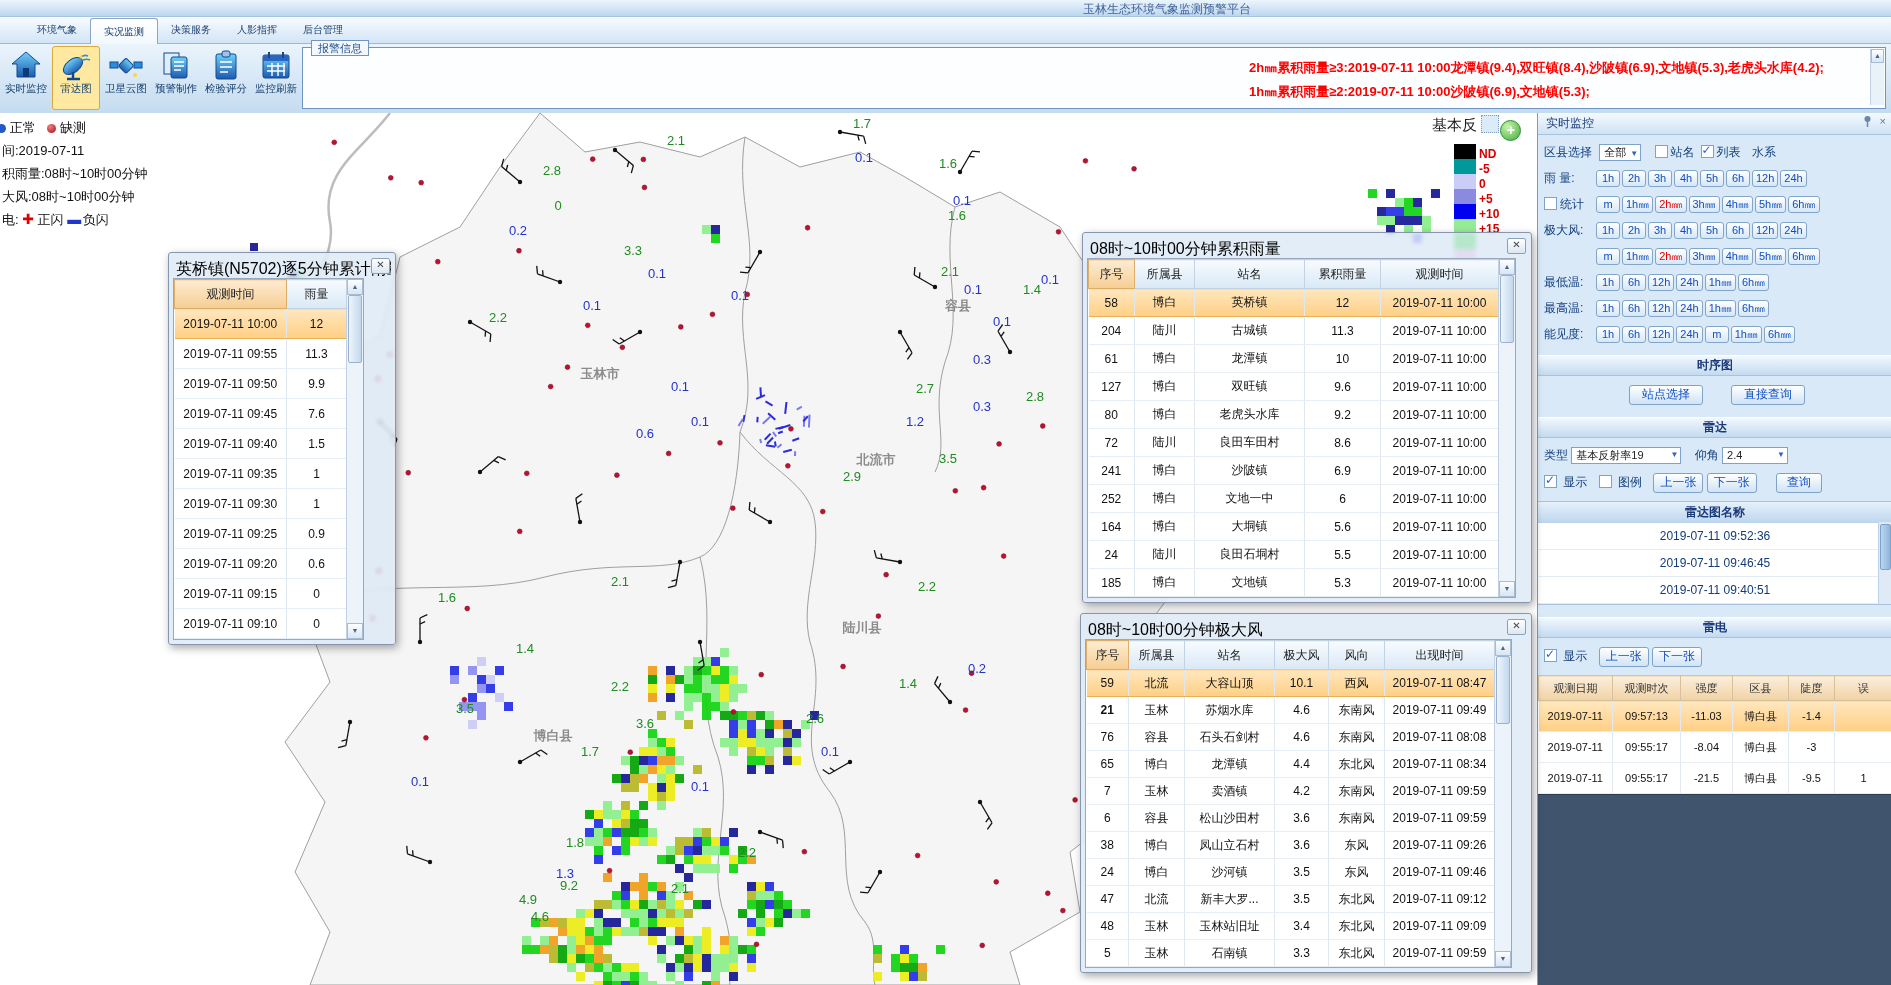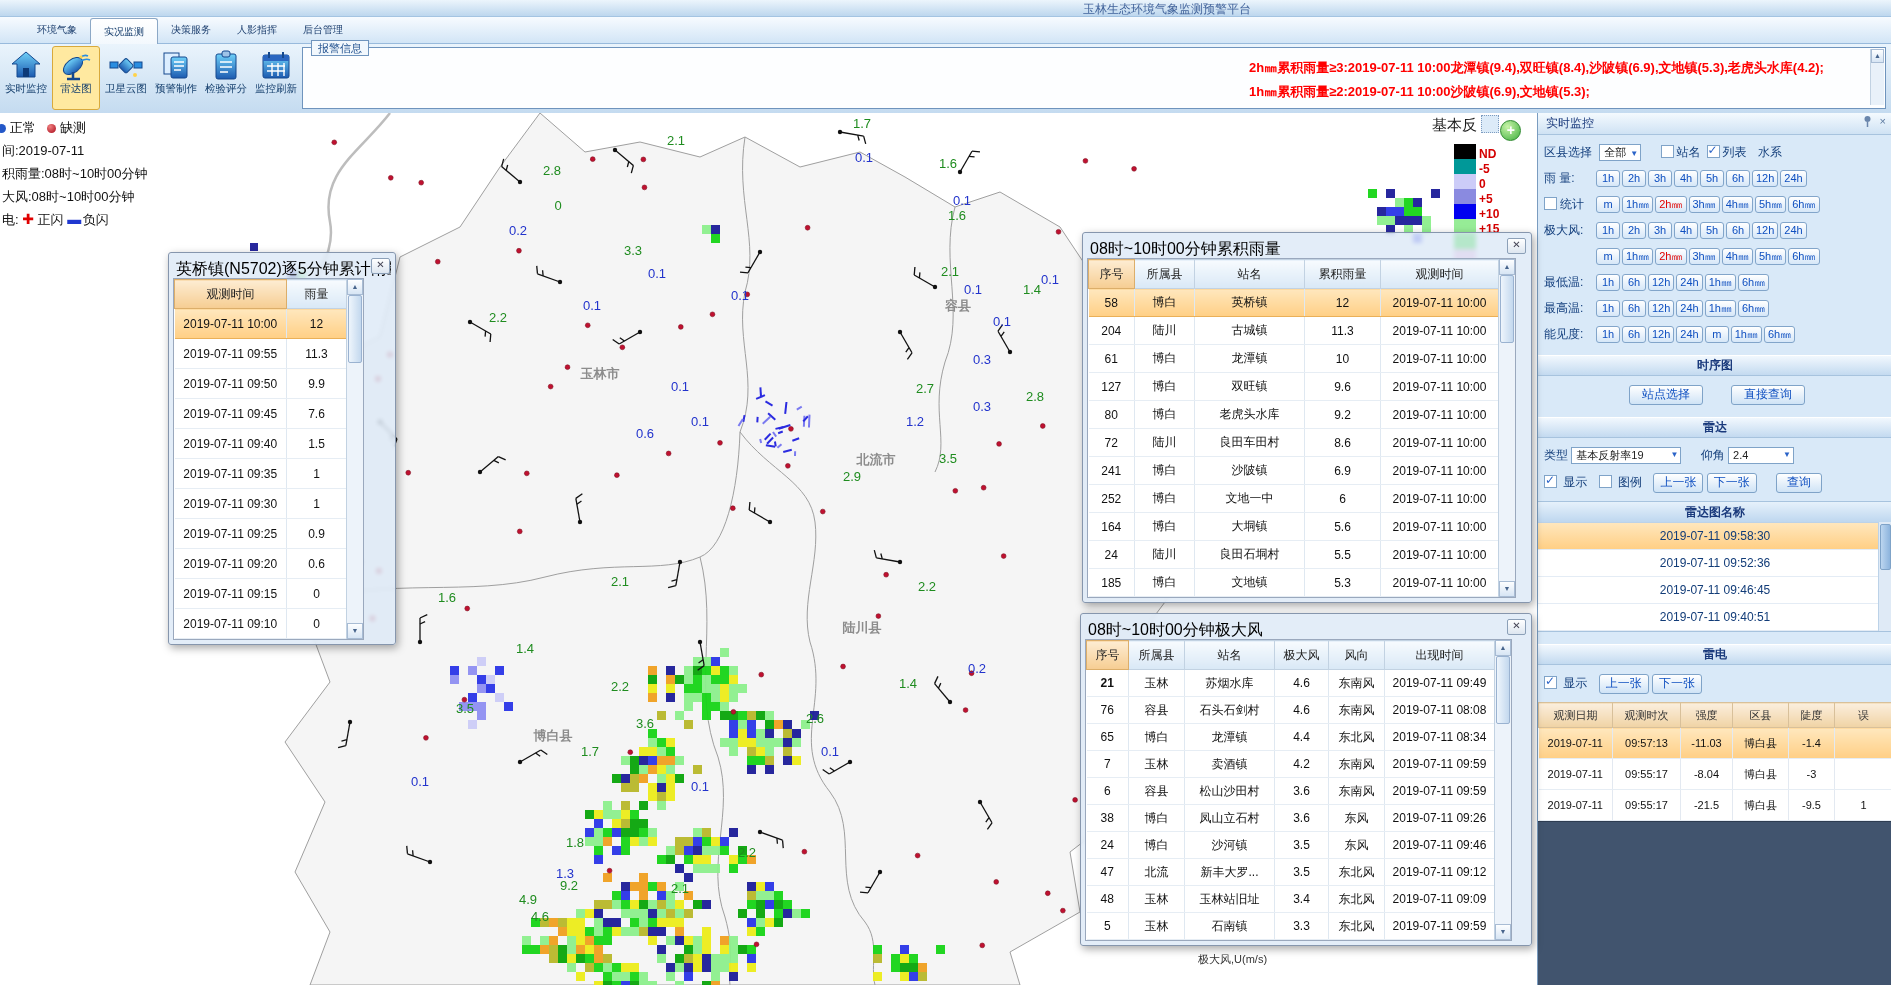--- a/index.html
+++ b/index.html
@@ -80,21 +80,21 @@
   .sb-row{margin:9px 2px 0 6px;white-space:nowrap;font-size:12px;}
   .sb-label{display:inline-block;min-width:52px;color:#15407e;}
   .btn-s{display:inline-block;height:15px;line-height:14px;padding:0 3px;margin-right:2px;border:1px solid #82a5ca;
          border-radius:3px;background:linear-gradient(#ffffff,#d6e7f8);font-size:11px;color:#0e4fc0;
          text-align:center;min-width:16px;cursor:default;}
   .btn-s.hot{color:#e00000;}
   .cb{display:inline-block;width:11px;height:11px;border:1px solid #7fa3c8;background:#fff;vertical-align:-2px;
       margin-right:3px;position:relative;}
   .cb.checked:after{content:"✓";position:absolute;left:0px;top:-3px;font-size:12px;color:#2a63c8;font-weight:bold;}
   .sel-box{display:inline-block;height:15px;line-height:14px;border:1px solid #7fa3c8;background:#fff;
-           padding:0 2px 0 4px;font-size:11px;color:#222;margin-right:16px;}
+           padding:0 2px 0 4px;font-size:11px;color:#222;margin-right:10px;}
   .sel-box .car{color:#2a63c8;font-size:8px;margin-left:4px;}
   .sec-bar{margin-top:12px;height:19px;background:linear-gradient(#f2f8fe,#c3daf0);border-top:1px solid #fff;
            border-bottom:1px solid #a7c3de;text-align:center;font-weight:bold;color:#1a3a7c;line-height:19px;font-size:12px;}
   .btn-m{display:inline-block;height:18px;line-height:17px;padding:0 12px;border:1px solid #7fa3c8;border-radius:3px;
          background:linear-gradient(#ffffff,#cfe3f6);color:#0e4fc0;font-size:12px;cursor:default;}
   .rlist{margin-top:8px;background:#fff;border-top:1px solid #a7c3de;border-bottom:1px solid #a7c3de;position:relative;}
   .rl-head{height:20px;background:linear-gradient(#e6f1fb,#bed7ef);text-align:center;font-weight:bold;color:#1a3a7c;
            line-height:20px;font-size:12px;border-bottom:1px solid #bcd2e8;}
   .rl-item{height:26px;line-height:26px;text-align:center;font-size:12px;color:#123c78;border-bottom:1px solid #e4ecf5;}
   .rl-item.sel{background:linear-gradient(#ffe7bd,#ffcf85);}
@@ -1591,20 +1591,28 @@
             <tr>
               <th class="sorted">序号</th>
               <th>所属县</th>
               <th>站名</th>
               <th>极大风</th>
               <th>风向</th>
               <th>出现时间</th>
             </tr>
           </thead>
           <tbody>
+            <tr class="sel">
+              <td style="height: 24px;">59</td>
+              <td style="height: 24px;">北流</td>
+              <td style="height: 24px;">大容山顶</td>
+              <td style="height: 24px;">10.1</td>
+              <td style="height: 24px;">西风</td>
+              <td style="height: 24px;">2019-07-11 08:47</td>
+            </tr>
             <tr>
               <td style="height: 24px; font-weight: bold;">21</td>
               <td style="height: 24px;">玉林</td>
               <td style="height: 24px;">苏烟水库</td>
               <td style="height: 24px;">4.6</td>
               <td style="height: 24px;">东南风</td>
               <td style="height: 24px;">2019-07-11 09:49</td>
             </tr>
             <tr>
               <td style="height: 24px;">76</td>
@@ -1736,21 +1744,20 @@
       <span>显示</span>
       <span class="cb" id="cb-radar-legend" style="margin-left:8px"></span>
       <span>图例</span>
       <span class="btn-m" style="margin-left:8px;padding:0 6px">上一张</span>
       <span class="btn-m" style="padding:0 6px">下一张</span>
       <span class="btn-m" style="margin-left:16px;padding:0 10px">查询</span>
     </div>
     <div class="rlist">
       <div class="rl-head">雷达图名称</div>
       <div id="rl-items">
-          <div class="rl-item sel">2019-07-11 09:58:30</div>
           <div class="rl-item">2019-07-11 09:52:36</div>
           <div class="rl-item">2019-07-11 09:46:45</div>
           <div class="rl-item">2019-07-11 09:40:51</div>
         </div>
       <div class="rl-scroll">
           <div class="rl-thumb"></div>
         </div>
     </div>
 
     <div class="sec-bar">雷电</div>

